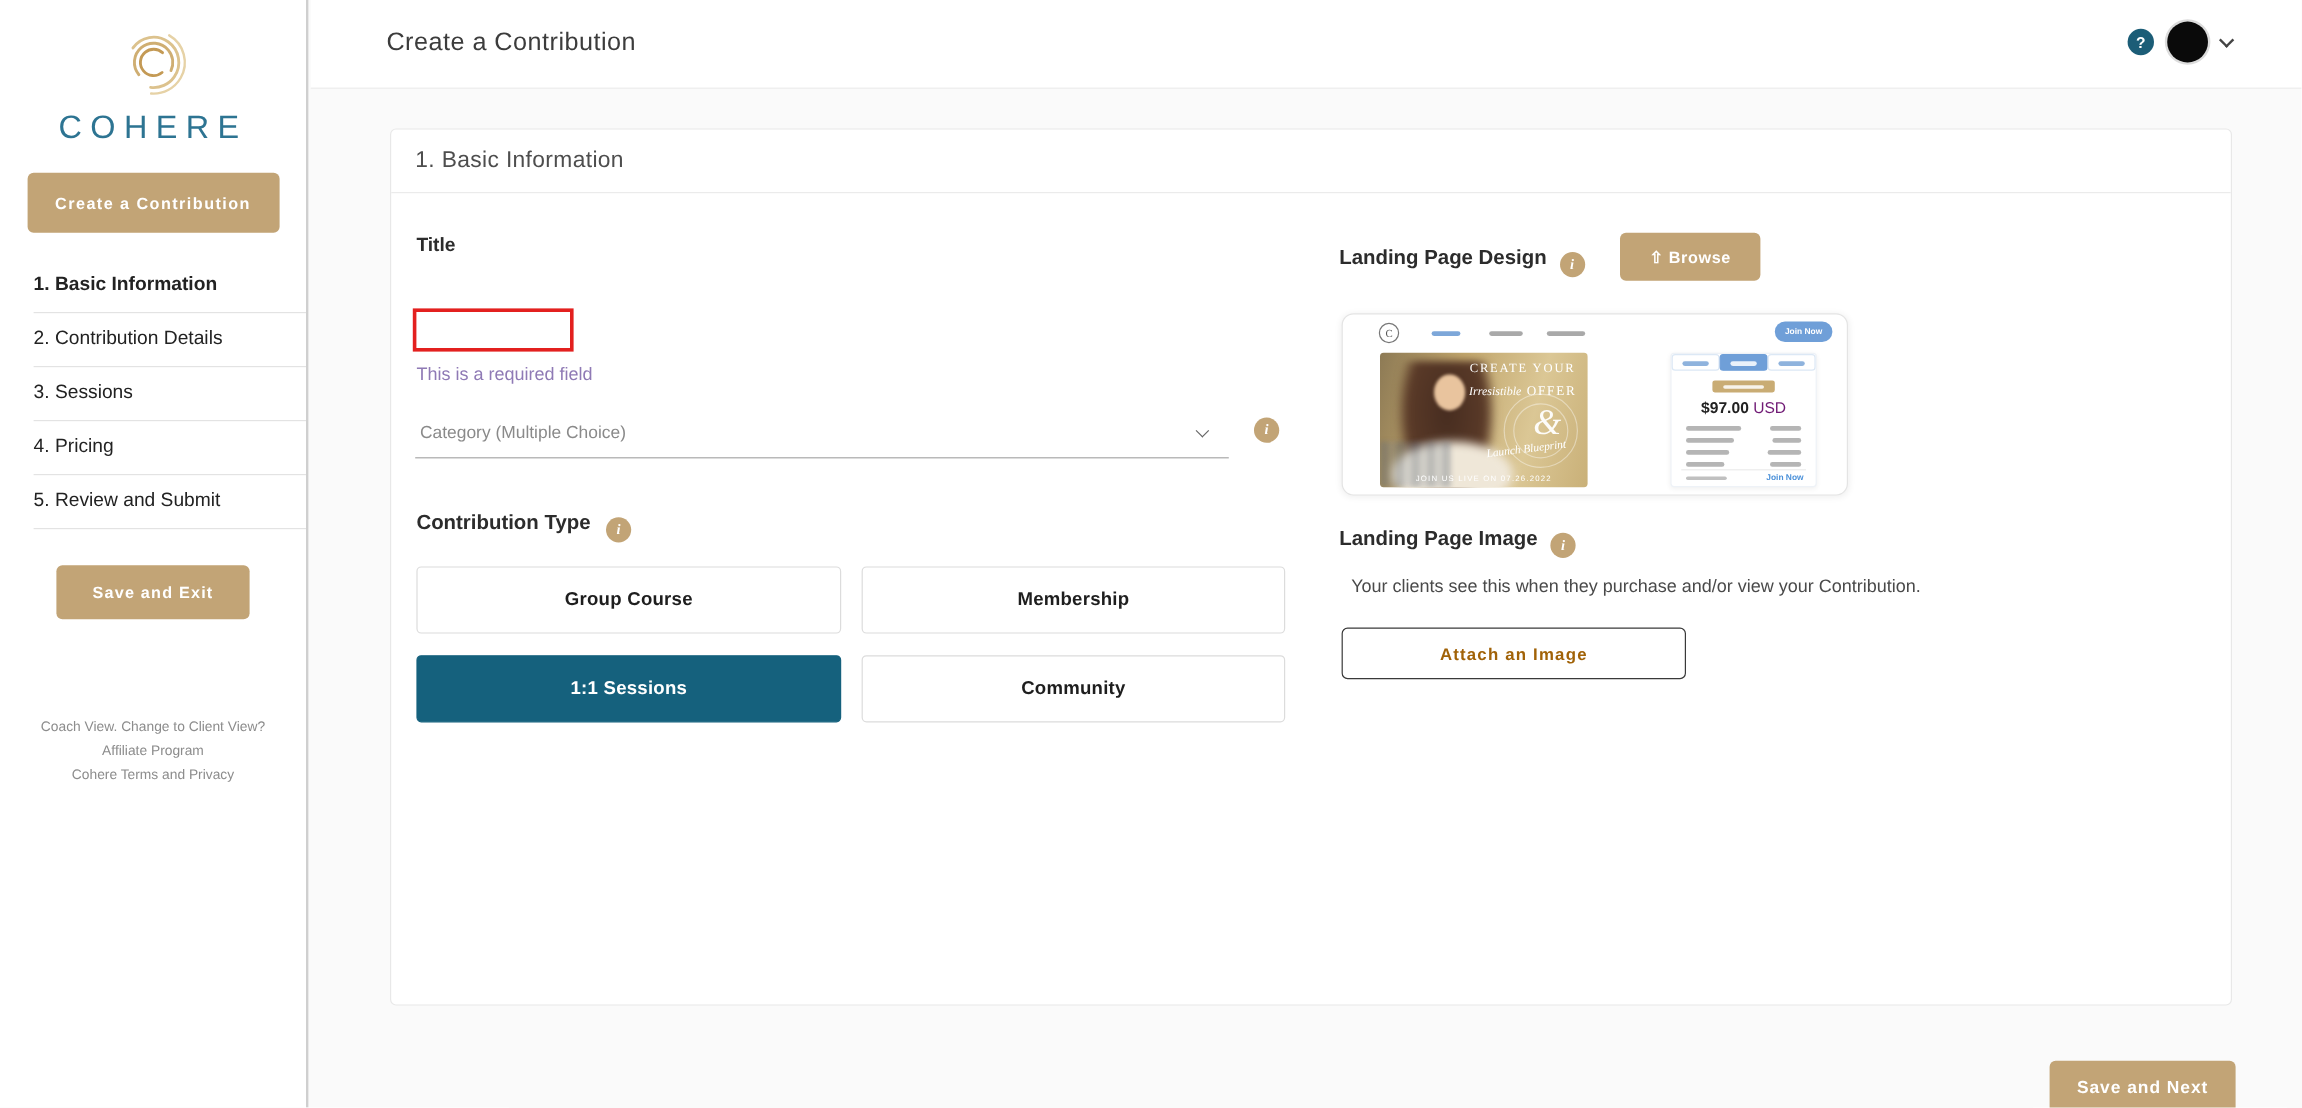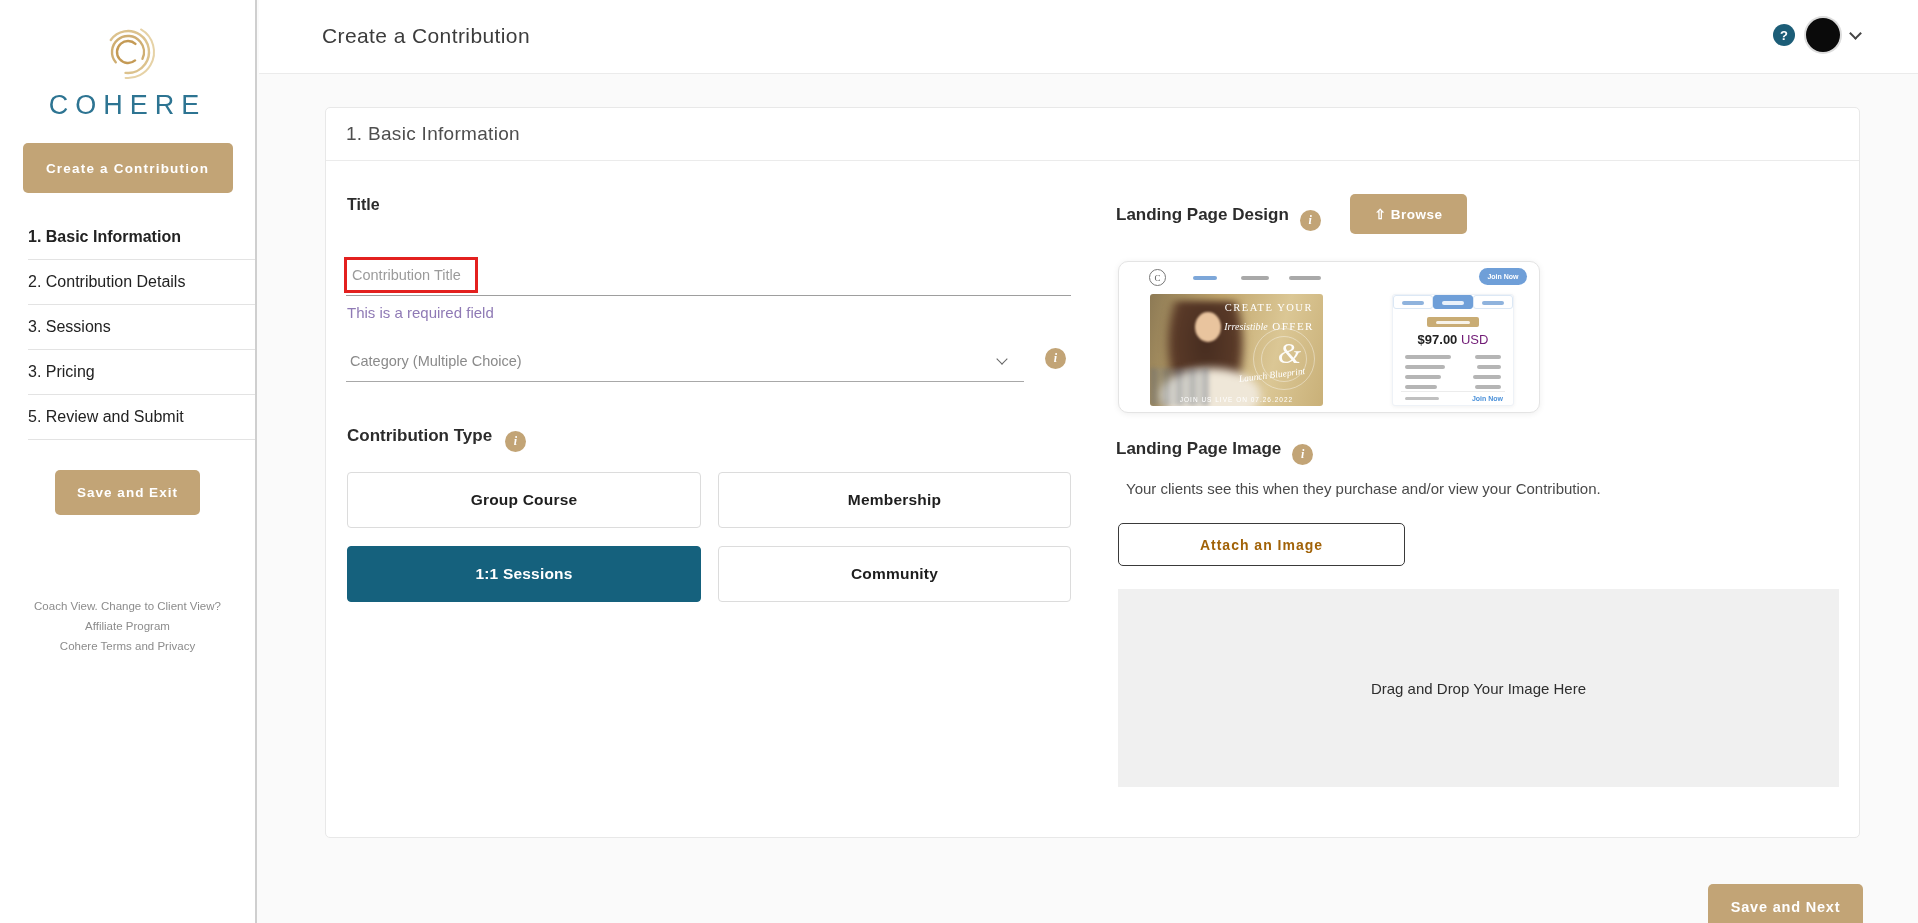--- a/index.html
+++ b/index.html
@@ -8,21 +8,21 @@
 
   
   .sidebar { position:absolute; left:0; top:0; bottom:0; width:257px; background:#fff; border-right:2px solid #cfcfcf; z-index:5; }
   .logo-wrap { text-align:center; padding-top:22px; }
   .wordmark { font-size:27px; letter-spacing:7px; color:#2d7492; margin-top:2px; font-weight:400; }
   .create-btn { display:block; margin:22px auto 0; width:210px; height:50px; background:#c2a476; border:none; border-radius:5px; color:#fff; font-weight:bold; font-size:13.5px; letter-spacing:1.2px; cursor:pointer; font-family:inherit; }
   .nav { margin-top:22px; }
   .nav-item { font-size:16px; color:#222; padding:13px 10px 13px 28px; cursor:pointer; }
   .nav-item.active { font-weight:bold; }
   .nav-div { border-bottom:1px solid #e3e3e3; margin-left:28px; }
-  .save-exit-btn { display:block; margin:30px auto 0; width:145px; height:45px; background:#c2a476; border:none; border-radius:5px; color:#fff; font-weight:bold; font-size:13.5px; letter-spacing:1px; cursor:pointer; font-family:inherit; }
+  .save-exit-btn { display:block; margin:30px auto 0; width:161px; height:45px; background:#c2a476; border:none; border-radius:5px; color:#fff; font-weight:bold; font-size:13.5px; letter-spacing:1px; cursor:pointer; font-family:inherit; }
   .side-footer { position:absolute; top:596px; left:0; right:0; text-align:center; font-size:11.5px; color:#8c8c8c; line-height:20px; }
   .side-footer div { cursor:pointer; }
 
   
   .topbar { position:absolute; left:259px; right:0; top:0; height:74px; background:#fff; border-bottom:1px solid #ebebeb; }
   .page-title { position:absolute; left:63px; top:24px; font-size:21px; color:#3c3c3c; letter-spacing:0.4px; }
   .top-right { position:absolute; right:58px; top:18px; display:flex; align-items:center; gap:11px; }
   .help-icon { width:22px; height:22px; border-radius:50%; background:#1c5d77; color:#fff; font-size:13px; font-weight:bold; display:flex; align-items:center; justify-content:center; cursor:pointer; }
   .avatar { width:34px; height:34px; border-radius:50%; background:#0a0a0a; box-shadow:0 0 0 2px #dcdcdc; cursor:pointer; }
   .chev { width:9px; height:9px; border-right:2px solid #444; border-bottom:2px solid #444; transform:rotate(45deg); margin-top:-4px; cursor:pointer; }
@@ -110,21 +110,21 @@
 
   <button class="create-btn">Create a Contribution</button>
 
   <div class="nav">
     <div class="nav-item active">1. Basic Information</div>
     <div class="nav-div"></div>
     <div class="nav-item">2. Contribution Details</div>
     <div class="nav-div"></div>
     <div class="nav-item">3. Sessions</div>
     <div class="nav-div"></div>
-    <div class="nav-item">3. Pricing</div>
+    <div class="nav-item">4. Pricing</div>
     <div class="nav-div"></div>
     <div class="nav-item">5. Review and Submit</div>
     <div class="nav-div"></div>
   </div>
 
   <button class="save-exit-btn">Save and Exit</button>
 
   <div class="side-footer">
     <div>Coach View. Change to Client View?</div>
     <div>Affiliate Program</div>
@@ -138,21 +138,20 @@
     <div class="help-icon">?</div>
     <div class="avatar"></div>
     <div class="chev"></div>
   </div>
 </div>
 
 <div class="card">
   <div class="card-head">1. Basic Information</div>
 
   <div class="title-label">Title</div>
-  <input class="title-input" type="text" placeholder="Contribution Title" style="">
   <div class="red-box"></div>
   <div class="err-text">This is a required field</div>
 
   <div class="cat-select">
     <div class="cat-label">Category (Multiple Choice)</div>
     <div class="cat-chev"></div>
   </div>
   <div class="info-ic cat-info">i</div>
 
   <div class="type-row">
@@ -238,18 +237,15 @@
       </div>
     </div>
   </div>
 
   <div class="lp-image-label">
     <span>Landing Page Image</span>
     <span class="info-ic" style="margin-left:6px;">i</span>
   </div>
   <div class="lp-desc">Your clients see this when they purchase and/or view your Contribution.</div>
   <button class="attach-btn">Attach an Image</button>
-  <div class="dropzone">
-    <span>Drag and Drop Your Image Here</span>
-  </div>
 </div>
 
 <button class="save-next-btn">Save and Next</button>
 
 </body></html>

